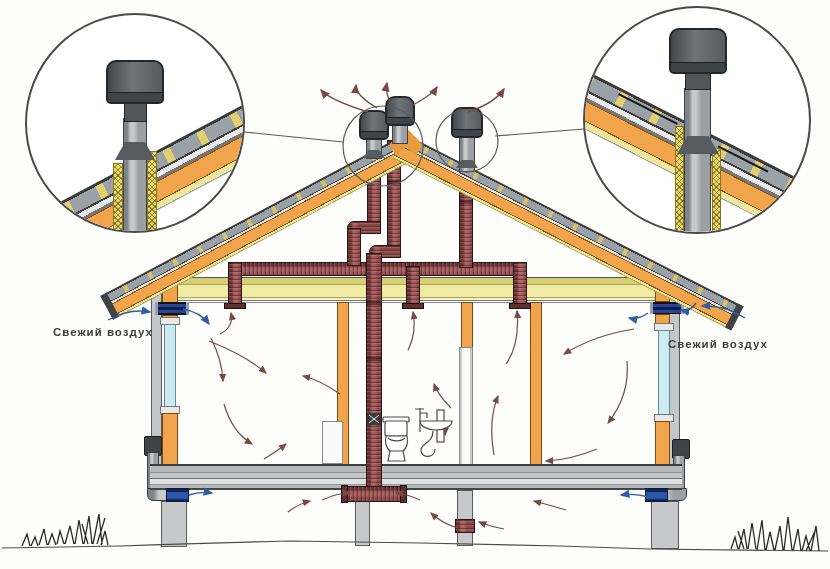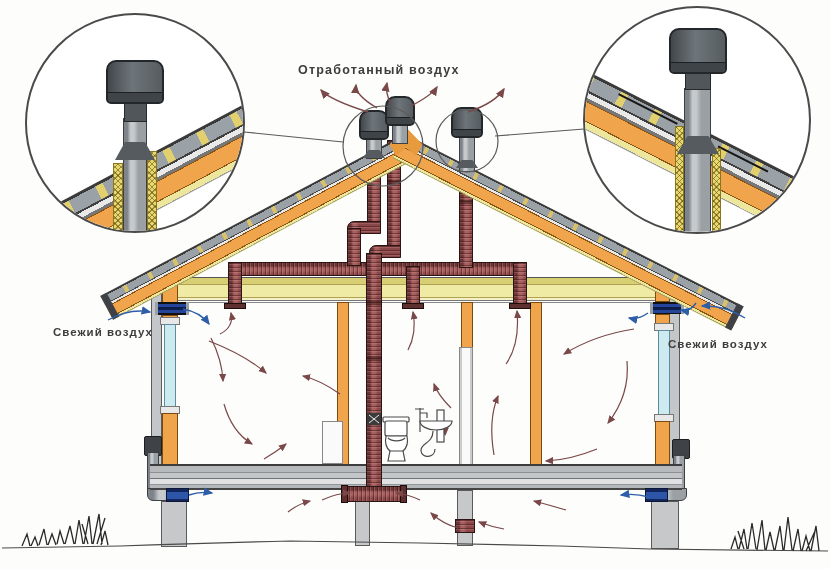--- a/index.html
+++ b/index.html
@@ -269,17 +269,16 @@
       <path d="M2,548 L120,546 Q200,543 290,541 L420,543 L560,546 L650,549 L828,551" stroke="#4a4a4a" stroke-width="1.2" fill="none"></path>
     </g>
     <g stroke="#2a2a2a" stroke-width="1.3" fill="none">
       <path d="M22,546 l5,-12 l3,12 M31,546 l4,-9 l3,9 M39,545 l5,-16 l3,16 M48,545 l4,-11 l4,11 M57,544 l3,-13 l4,13 M65,544 l5,-18 l4,18 M75,544 l4,-24 l4,24 M84,544 l5,-28 l3,28 M93,544 l6,-30 l3,30 M101,545 l4,-14 l3,14 M88,544 l-6,-20 M97,544 l8,-26"></path>
     </g>
     <g stroke="#2a2a2a" stroke-width="1.3" fill="none">
       <path d="M731,549 l4,-12 l3,12 M739,549 l5,-20 l3,20 M748,549 l4,-26 l4,26 M757,550 l5,-30 l3,30 M766,550 l4,-18 l4,18 M775,550 l5,-24 l3,24 M784,550 l4,-33 l4,33 M793,551 l5,-22 l3,22 M802,551 l4,-15 l4,15 M811,551 l5,-25 l3,25 M744,549 l-6,-18 M806,551 l9,-20"></path>
     </g>
   </svg>
 
-  <div class="lbl" style="left:298px;top:63px;width:160px;text-align:center;font-size:12.5px;letter-spacing:1.2px;">Отработанный воздух</div>
   <div class="lbl" style="left:53px;top:326px;font-size:11.5px;letter-spacing:1px;">Свежий воздух</div>
   <div class="lbl" style="left:668px;top:338px;font-size:11.5px;letter-spacing:1px;">Свежий воздух</div>
 
 </div>
 
 </body></html>

